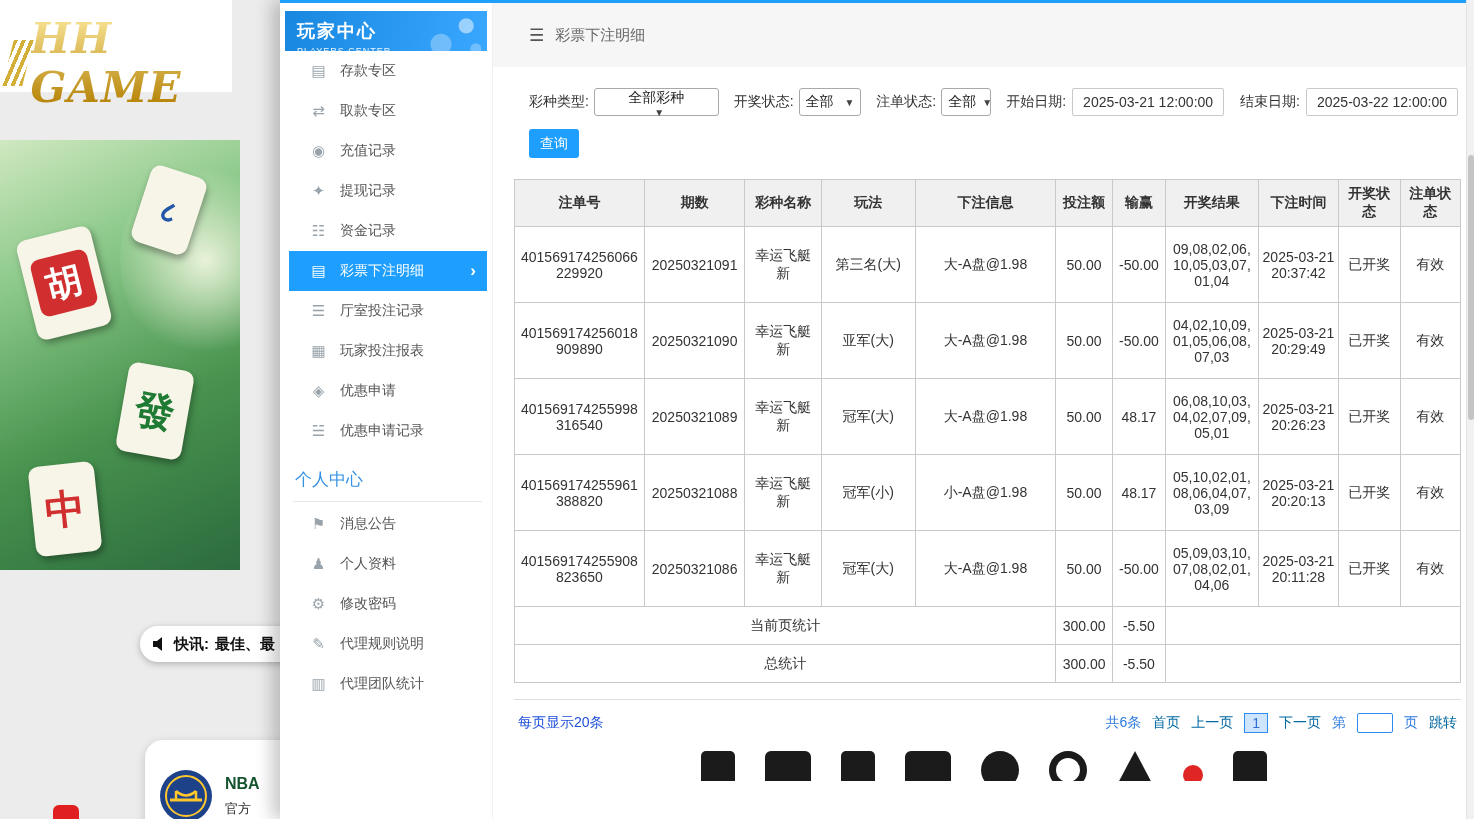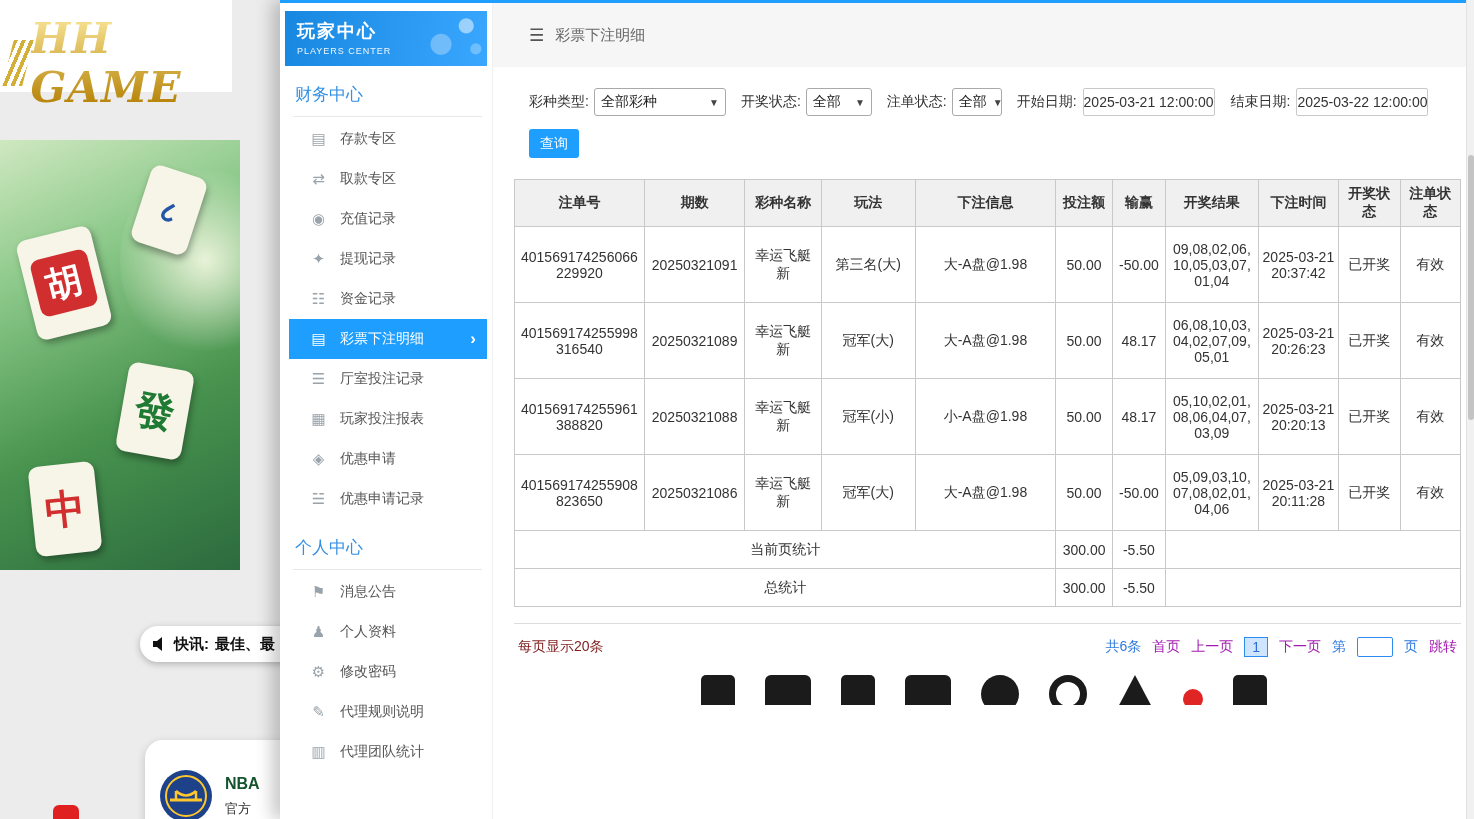--- a/index.html
+++ b/index.html
@@ -43,21 +43,21 @@
   .nba-sub { font-size:13px; color:#333; margin-top:7px; }
   .red-frag { position:absolute; left:53px; top:805px; width:26px; height:14px; background:#e02020;
     border-radius:6px 6px 0 0; z-index:1; }
 
   
   .panel { position:absolute; left:280px; top:0; width:1194px; height:819px; background:#fff;
     border-top:3px solid #1e9fff; box-shadow:-8px 0 16px rgba(0,0,0,.22); display:flex; z-index:2; }
 
   
   .sidebar { width:212px; flex:none; padding-top:5px; overflow:hidden; }
-  .sb-header { height:55px; margin:3px 5px 0 5px; padding:8px 12px; color:#fff; position:relative; overflow:hidden;
+  .sb-header { height:40px; margin:3px 5px 0 5px; padding:8px 12px; color:#fff; position:relative; overflow:hidden;
     background:linear-gradient(100deg,#1787e0,#3aa7ff); }
   .sb-header::after { content:""; position:absolute; right:4px; top:2px; width:60px; height:46px;
     background:
       radial-gradient(circle at 72% 28%, rgba(255,255,255,.5) 7px, rgba(255,255,255,0) 8px),
       radial-gradient(circle at 30% 68%, rgba(255,255,255,.3) 10px, rgba(255,255,255,0) 11px),
       radial-gradient(circle at 88% 78%, rgba(255,255,255,.28) 5px, rgba(255,255,255,0) 6px); }
   .sb-title { font-size:18px; font-weight:bold; letter-spacing:2px; }
   .sb-sub { font-size:9px; letter-spacing:1px; margin-top:3px; opacity:.92; }
 
   .sb-section { font-size:17px; color:#3390e4; margin:10px 10px 2px 13px; padding:7px 0 10px 2px;
@@ -72,45 +72,45 @@
   
   .content { flex:1; display:flex; flex-direction:column; min-width:0; border-left:1px solid #f0f0f0; position:relative; overflow:hidden; }
   .topbar { height:64px; background:#f6f6f6; display:flex; align-items:center; padding-left:36px; color:#666; font-size:15px; }
   .burger { font-size:17px; color:#555; margin-right:11px; cursor:pointer; }
 
   .filters { display:flex; align-items:center; padding:21px 0 0 36px; flex-wrap:nowrap; white-space:nowrap; }
   .flabel { font-size:14px; color:#333; }
   .sel { display:inline-flex; align-items:center; justify-content:space-between; height:28px;
     border:1px solid #a9a9a9; border-radius:3px; background:#fff; padding:0 6px; font-size:14px; color:#222;
     margin:0 15px 0 5px; cursor:pointer; }
-  .sel-lottery { width:132px; }
+  .sel-lottery { width:132px;flex-direction:column; }
   .sel-draw { width:66px; }
   .sel-bet { width:50px; }
   .chev { font-size:10px; color:#444; margin-left:6px; }
-  .date-input { height:28px; width:132px; border:1px solid #c9c9c9; border-radius:2px; font-size:14px;
+  .date-input { height:28px; width:152px; border:1px solid #c9c9c9; border-radius:2px; font-size:14px;
     color:#333; text-align:center; margin:0 16px 0 6px; font-family:"Liberation Sans",sans-serif; }
   .btn-row { padding:13px 6px 0 36px; }
   .btn-search { width:50px; height:29px; background:#1e9fff; color:#fff; border:none; border-radius:3px;
     font-size:14px; cursor:pointer; font-family:"Liberation Sans",sans-serif; }
 
   .table-wrap { margin:21px 13px 0 21px; }
   table { width:100%; border-collapse:collapse; table-layout:fixed; font-size:14px; color:#333; }
   th,td { border:1px solid #c9c9c9; text-align:center; padding:5px 3px; vertical-align:middle; overflow:hidden; }
   thead th { background:#f0f0f0; font-weight:bold; height:39px; font-size:14px; }
   tbody tr { height:76px; }
   tbody td:nth-child(1), tbody td:nth-child(8) { word-break:break-all; }
   tbody td:nth-child(9) { word-break:normal; }
   tfoot tr { height:38px; }
   tfoot td { background:#fff; }
 
   .pagination { display:flex; justify-content:space-between; align-items:center; margin:16px 13px 0 21px;
     border-top:1px solid #ddd; padding:13px 4px 10px 4px; font-size:14px; }
-  .pg-size { color:#7f1d1d; }
+  .pg-size { color:#1d4ed8; }
   .pg-right { display:flex; align-items:center; gap:11px; color:#2d7ae0; }
-  .pg-link { color:#a21caf; cursor:pointer; text-decoration:none; }
+  .pg-link { color:#0369a1; cursor:pointer; text-decoration:none; }
   .pg-current { border:1px solid #2d8cf0; background:#cfe4ff; color:#2d6fd0; padding:0 7px; height:20px;
     line-height:19px; display:inline-block; }
   .pg-input { width:36px; height:20px; border:1px solid #2d8cf0; border-radius:2px; }
 
   .footer-icons { display:flex; justify-content:center; align-items:flex-start; gap:30px; margin-top:8px;
     height:30px; overflow:hidden; }
   .f-ic { width:34px; height:40px; background:#1b1b1b; flex:none; }
   .f-sq { border-radius:5px; }
   .f-round { border-radius:50%; width:38px; height:38px; }
   .f-ring { background:transparent; border:7px solid #1b1b1b; border-radius:50%; width:38px; height:38px; }
@@ -173,21 +173,20 @@
 <div class="red-frag"></div>
 
 <div class="panel">
 
   <aside class="sidebar">
     <div class="sb-header">
       <div class="sb-title">玩家中心</div>
       <div class="sb-sub">PLAYERS CENTER</div>
     </div>
     <nav id="sidebar-nav">
-        <div class="sb-section">财务中心</div>
         <div class="sb-item">
           <span class="sb-ic">▤</span>
           <span>存款专区</span>
         </div>
         <div class="sb-item">
           <span class="sb-ic">⇄</span>
           <span>取款专区</span>
         </div>
         <div class="sb-item">
           <span class="sb-ic">◉</span>
@@ -317,20 +316,33 @@
             <tr>
               <td>401569174256066229920</td>
               <td>20250321091</td>
               <td>幸运飞艇新</td>
               <td>第三名(大)</td>
               <td>大-A盘@1.98</td>
               <td>50.00</td>
               <td>-50.00</td>
               <td>09,08,02,06,10,05,03,07,01,04</td>
               <td>2025-03-21 20:37:42</td>
+              <td>已开奖</td>
+              <td>有效</td>
+            </tr>
+            <tr>
+              <td>401569174256018909890</td>
+              <td>20250321090</td>
+              <td>幸运飞艇新</td>
+              <td>亚军(大)</td>
+              <td>大-A盘@1.98</td>
+              <td>50.00</td>
+              <td>-50.00</td>
+              <td>04,02,10,09,01,05,06,08,07,03</td>
+              <td>2025-03-21 20:29:49</td>
               <td>已开奖</td>
               <td>有效</td>
             </tr>
             <tr>
               <td>401569174255998316540</td>
               <td>20250321089</td>
               <td>幸运飞艇新</td>
               <td>冠军(大)</td>
               <td>大-A盘@1.98</td>
               <td>50.00</td>

